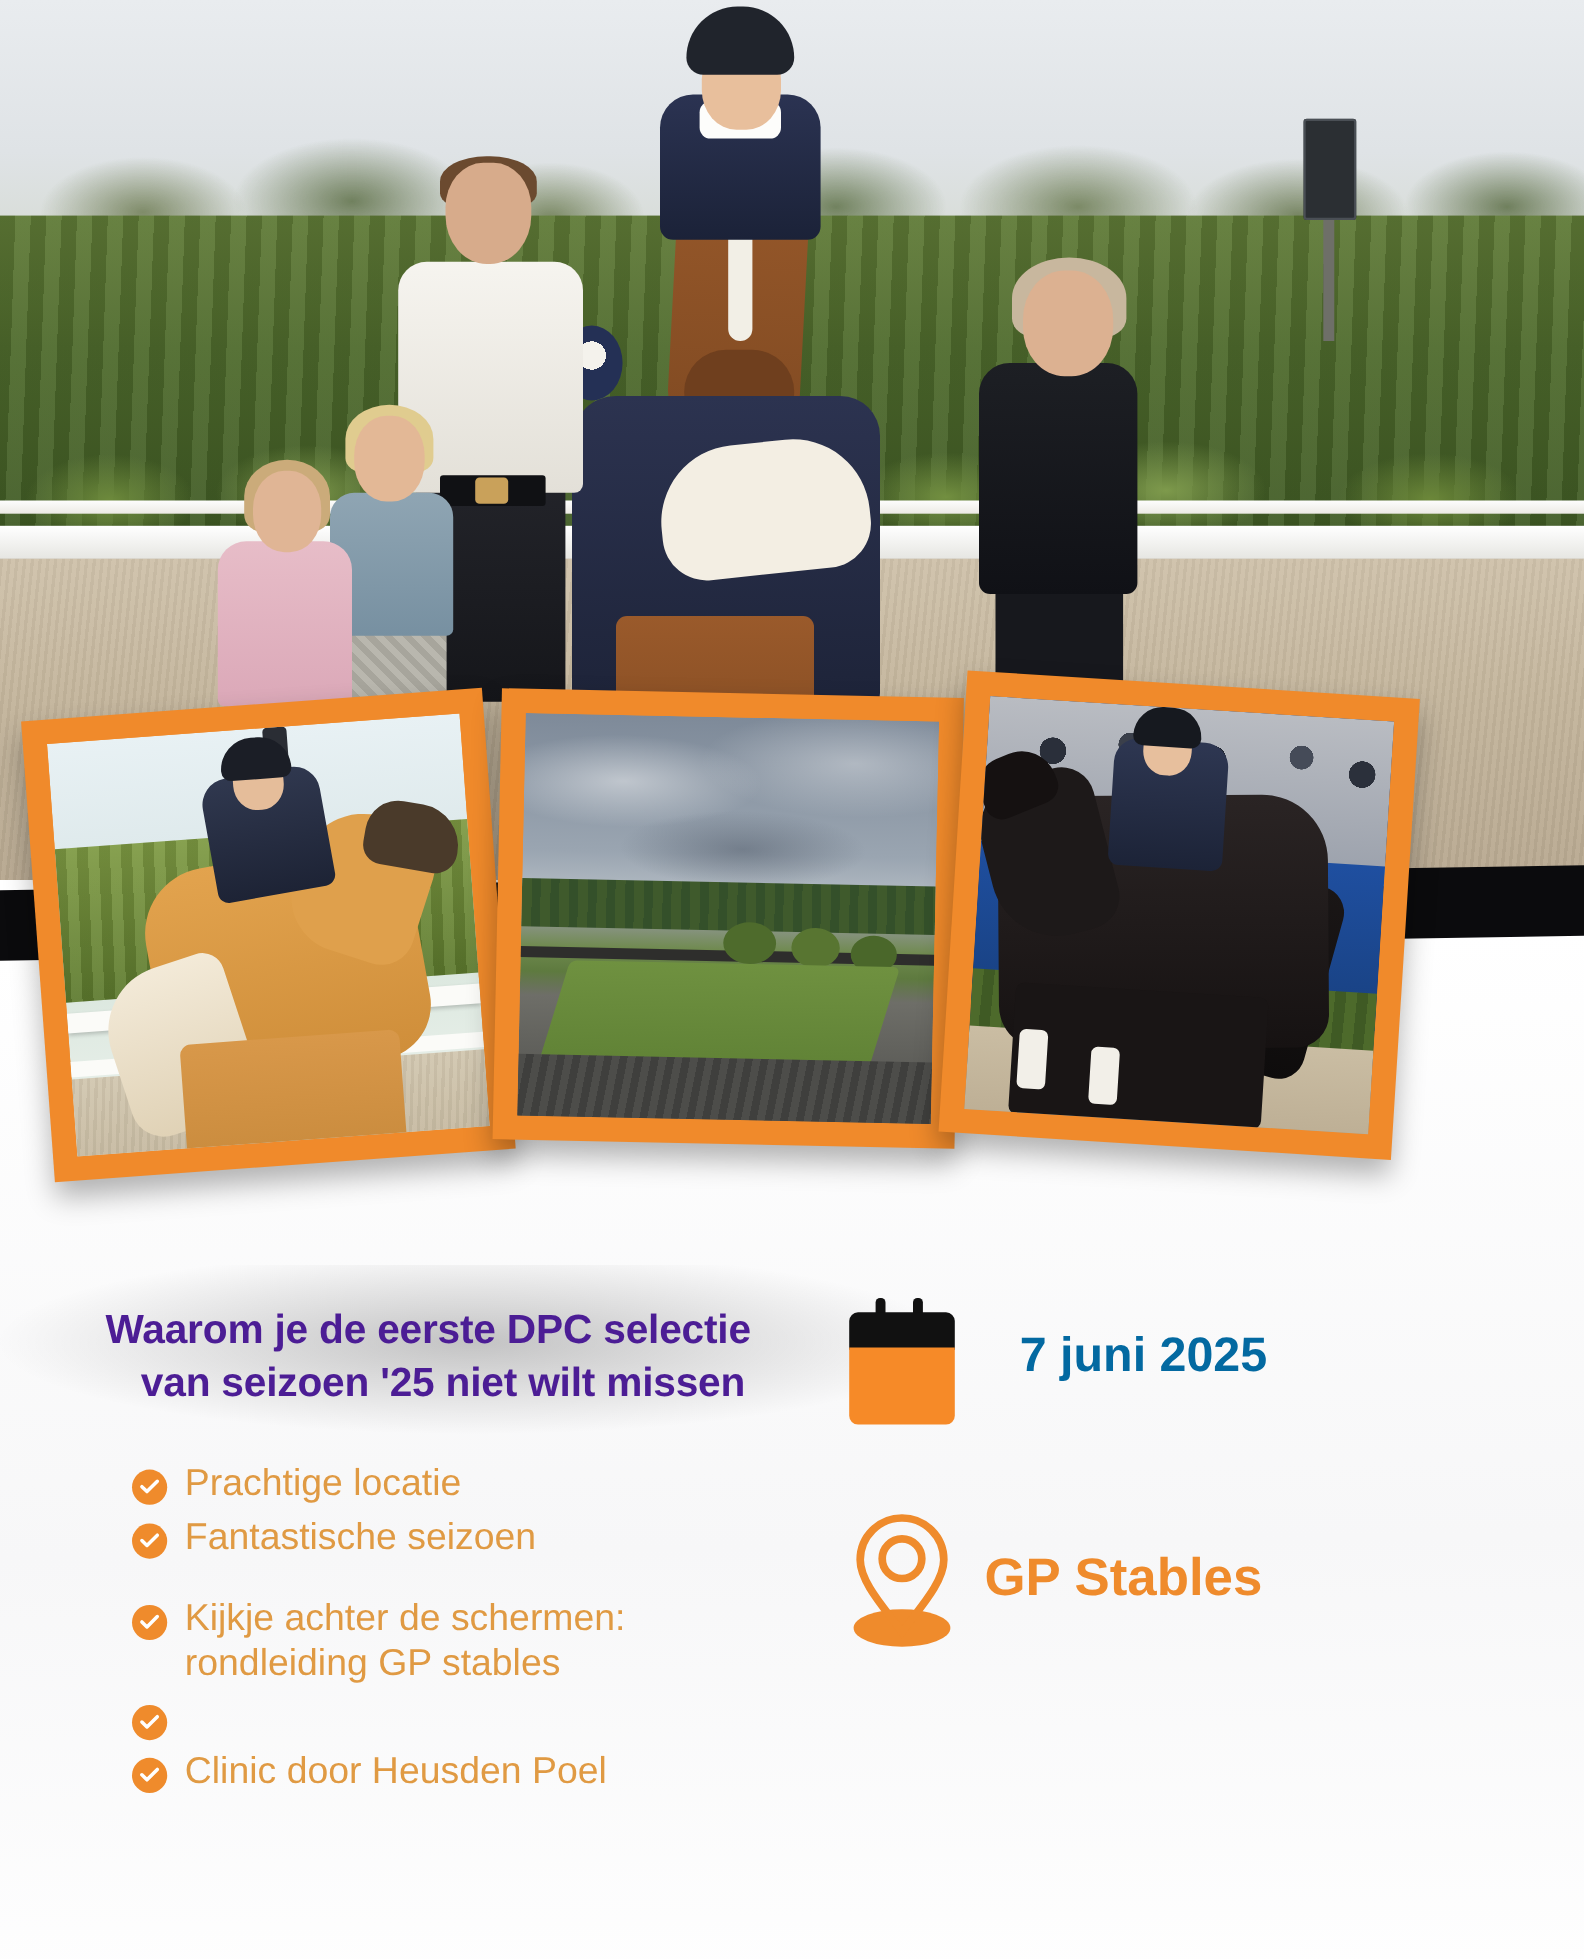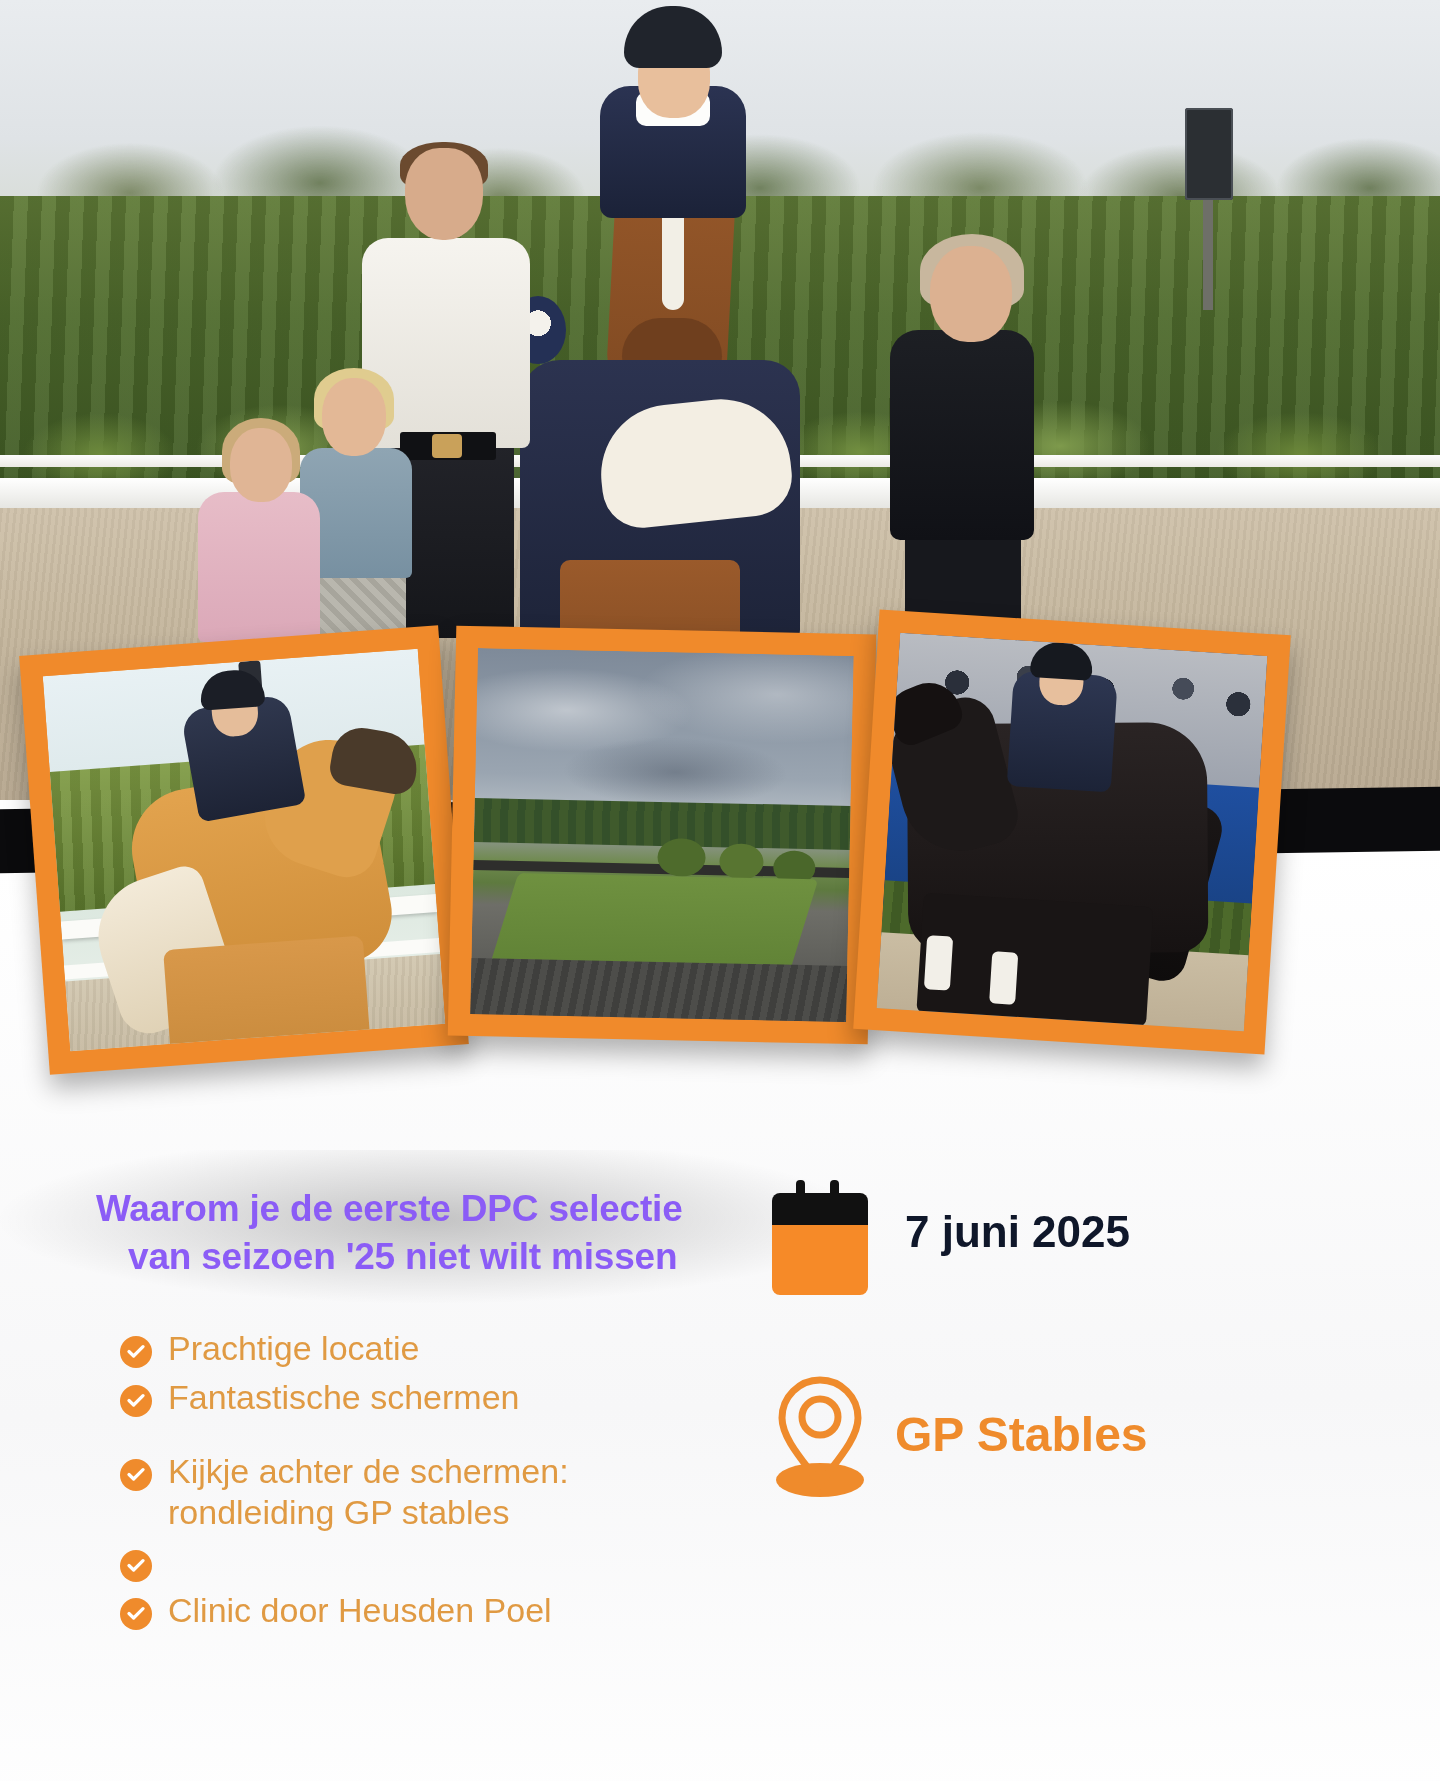--- a/index.html
+++ b/index.html
@@ -208,21 +208,21 @@
   .ph3 .rhead{position:absolute; left:142px; top:14px; width:44px; height:48px; background:#e7bf9d; border-radius:46%;}
   .ph3 .rhelm{position:absolute; left:132px; top:0px; width:62px; height:36px; background:#16191f; border-radius:30px 30px 10px 10px;}
 
   
   .content { position: absolute; left: 0; top: 1060px; width: 1440px; z-index: 8; }
 
   .headline {
     position: absolute; left: 96px; top: 125px;
     width: 700px;
     font: 700 37px/1.30 "Liberation Sans", sans-serif;
-    color: #8b5cf6;
+    color: #4c1d95;
     letter-spacing: -0.2px;
   }
   .headline .l2 { margin-left: 32px; display:block; }
 
   .bullets {
     position: absolute; left: 120px; top: 268px; width: 620px;
   }
   .bullet {
     display: flex; align-items: flex-start;
     margin-bottom: 8px;
@@ -254,22 +254,22 @@
   .cal-top {
     position: absolute; left: 4px; top: 13px; width: 96px; height: 34px;
     background: #111111; border-radius: 8px 8px 0 0;
   }
   .cal-body {
     position: absolute; left: 4px; top: 45px; width: 96px; height: 70px;
     background: #f68a28; border-radius: 0 0 8px 8px;
   }
   .datetext {
     font: 700 44px/1 "Liberation Sans", sans-serif;
-    color: #0f172a;
-    margin-left: 33px;
+    color: #0369a1;
+    margin-left: 55px;
   }
 
   .locrow { position: absolute; left: 0; top: 190px; display:flex; align-items:center; }
   .pin-icon { position: relative; width: 120px; height: 130px; flex:0 0 auto; }
   .pin-icon svg { position:absolute; left:12px; top:4px; }
   .loctext { margin-left: 15px; }
   .loc-l1 { font: 700 48px/1.05 "Liberation Sans", sans-serif; color:#ef8b2c; }
   .loc-l2 { font: 700 36px/1.25 "Liberation Sans", sans-serif; color:#ef8b2c; margin-top:4px;}
 </style>
 </head>
@@ -406,21 +406,21 @@
         </span>
         <span class="btext">Prachtige locatie</span>
       </div>
 
       <div class="bullet">
         <span class="chk">
           <svg width="18" height="16" viewBox="0 0 18 16">
               <path d="M2 7.5 L6.6 12 L16 2.6" fill="none" stroke="#ffffff" stroke-width="3.2" stroke-linecap="round" stroke-linejoin="round"></path>
             </svg>
         </span>
-        <span class="btext">Fantastische schermen</span>
+        <span class="btext">Fantastische seizoen</span>
       </div>
 
       <div class="bullet gap">
         <span class="chk">
           <svg width="18" height="16" viewBox="0 0 18 16">
               <path d="M2 7.5 L6.6 12 L16 2.6" fill="none" stroke="#ffffff" stroke-width="3.2" stroke-linecap="round" stroke-linejoin="round"></path>
             </svg>
         </span>
         <span class="btext">Kijkje achter de schermen:
 rondleiding GP stables</span>

